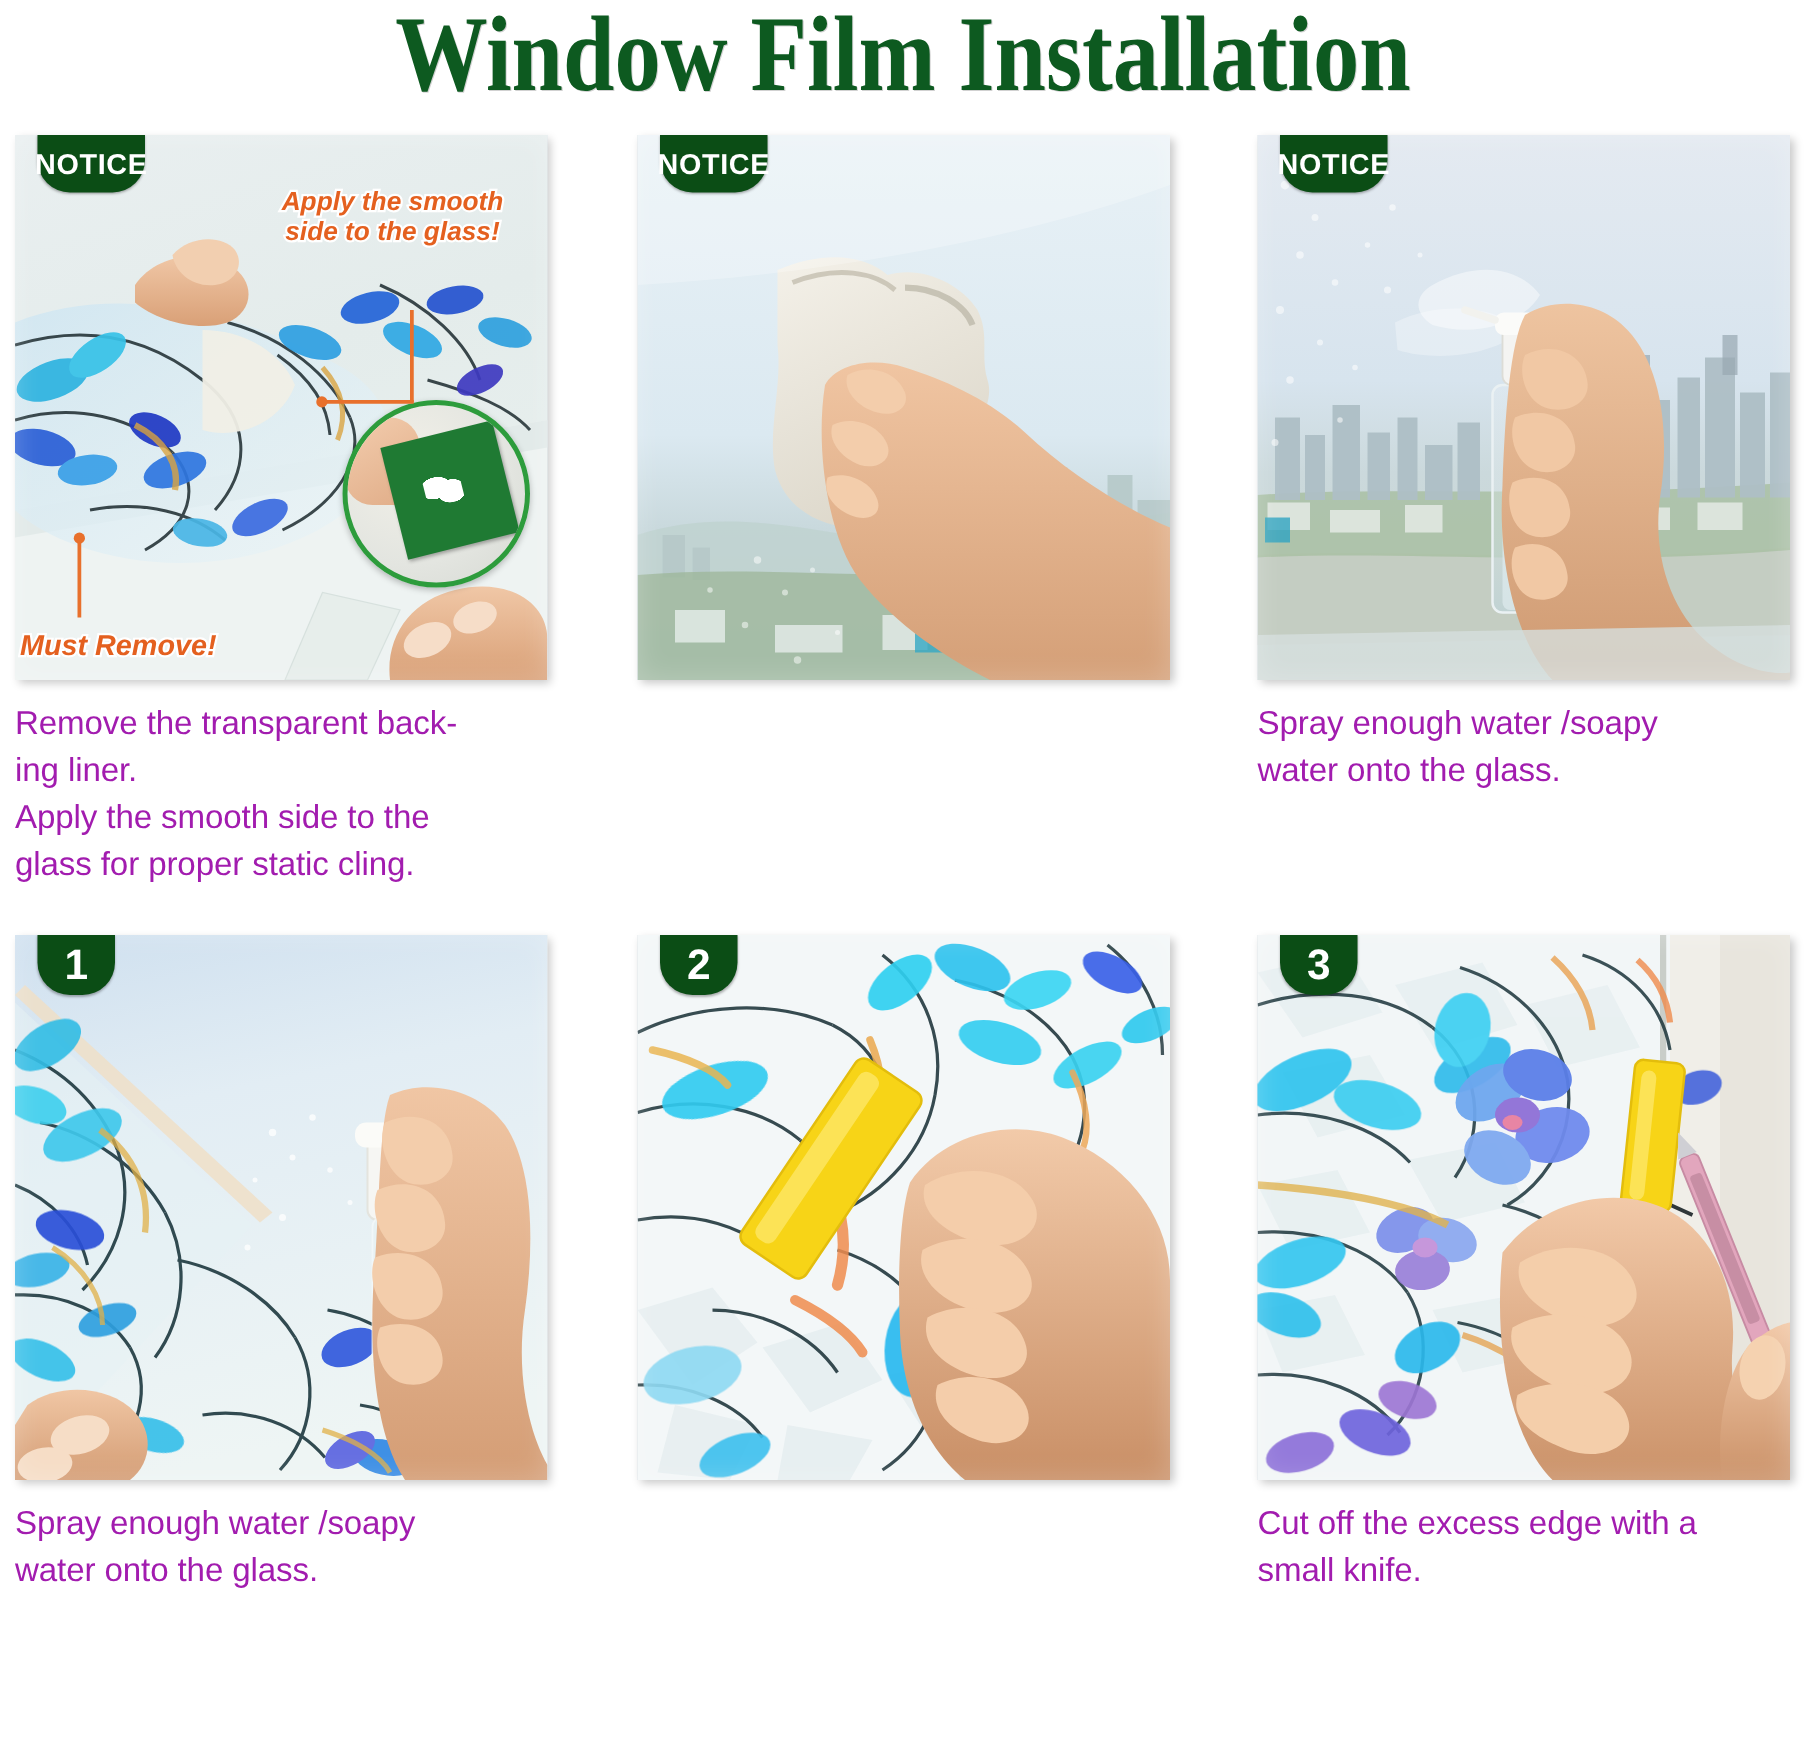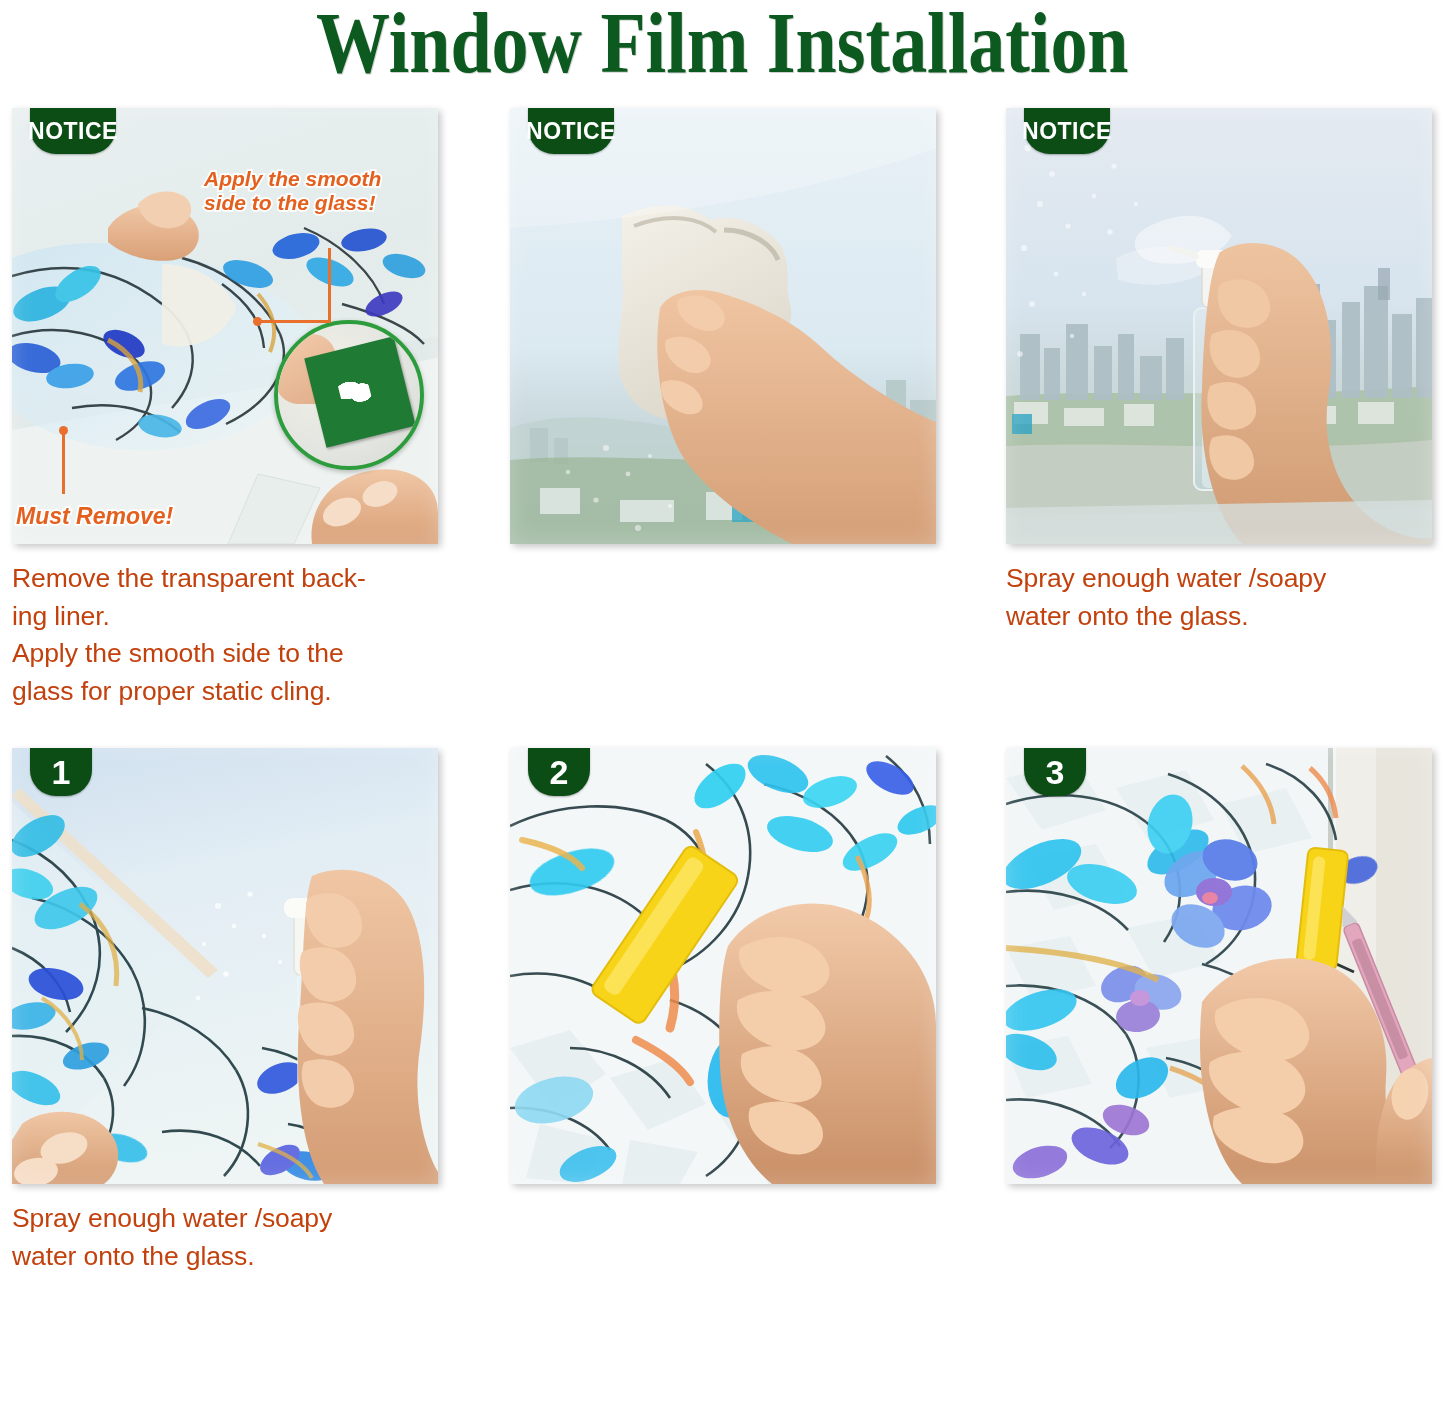--- a/index.html
+++ b/index.html
@@ -104,22 +104,22 @@
     font-style: italic;
     font-size: 21px;
     line-height: 1.12;
     -webkit-text-stroke: 3.5px #ffffff;
     paint-order: stroke fill;
     text-shadow:
       0 0 2px #fff, 0 0 2px #fff;
   }
   .callout-apply {
     right: 14px;
-    top: 59px;
-    text-align: left;
+    top: 42px;
+    text-align: center;
     width: 220px;
   }
   .callout-remove {
     left: 4px;
     bottom: 14px;
     font-size: 23px;
   }
   .leader {
     position: absolute;
     z-index: 24;
@@ -176,21 +176,21 @@
     left: -2px;
     top: 10px;
     width: 60px;
     height: 70px;
     border-radius: 30px 24px 18px 22px;
     background: linear-gradient(150deg, #f3cdae, #e0ac87);
   }
 
   
   .caption {
-    color: #c2410c;
+    color: #a21caf;
     font-family: "Liberation Sans", sans-serif;
     font-size: 26.5px;
     line-height: 1.42;
     margin-top: 16px;
     white-space: pre-line;
     letter-spacing: -0.1px;
   }
 
   
   .scene { position: absolute; inset: 0; }
@@ -786,15 +786,17 @@
               <path d="M208 368 C 240 350, 288 360, 296 386 C 304 408, 276 422, 248 412 C 222 402, 202 388, 208 368 Z"></path>
             </g>
 
             <path d="M392 330 C 410 312, 426 310, 426 310 L426 436 L372 436 C 366 400, 374 352, 392 330 Z" fill="url(#g6skin)"></path>
             <ellipse cx="404" cy="346" rx="18" ry="26" fill="#f5d2b0" transform="rotate(12 404 346)"></ellipse>
           </svg>
         </div>
         <div class="badge num">3</div>
         <div class="shadow-edge"></div>
       </div>
+      <div class="caption">Cut off the excess edge with a
+small knife.</div>
     </div>
   </div>
 </div>
 
 </body></html>

